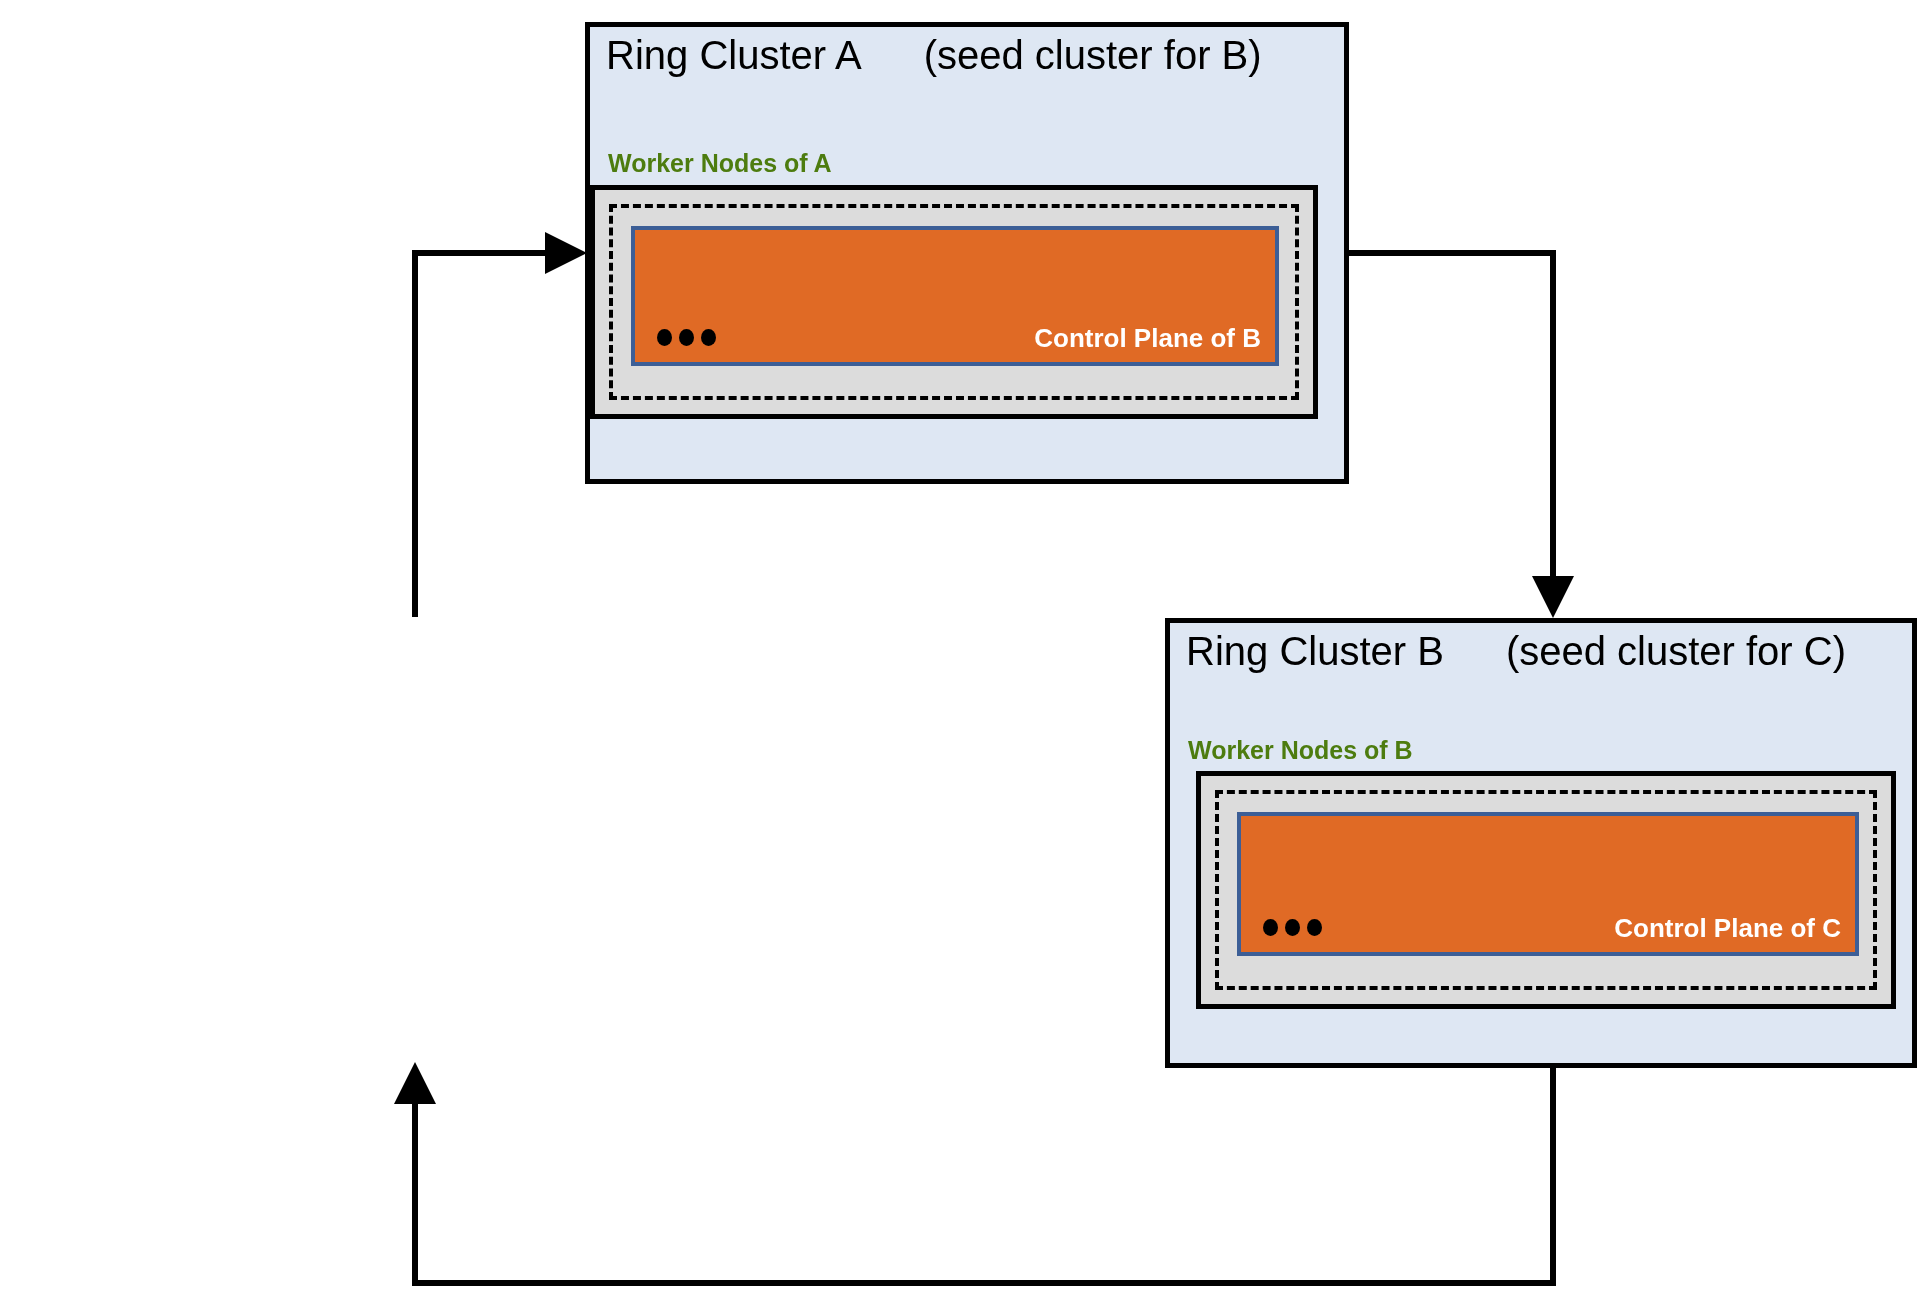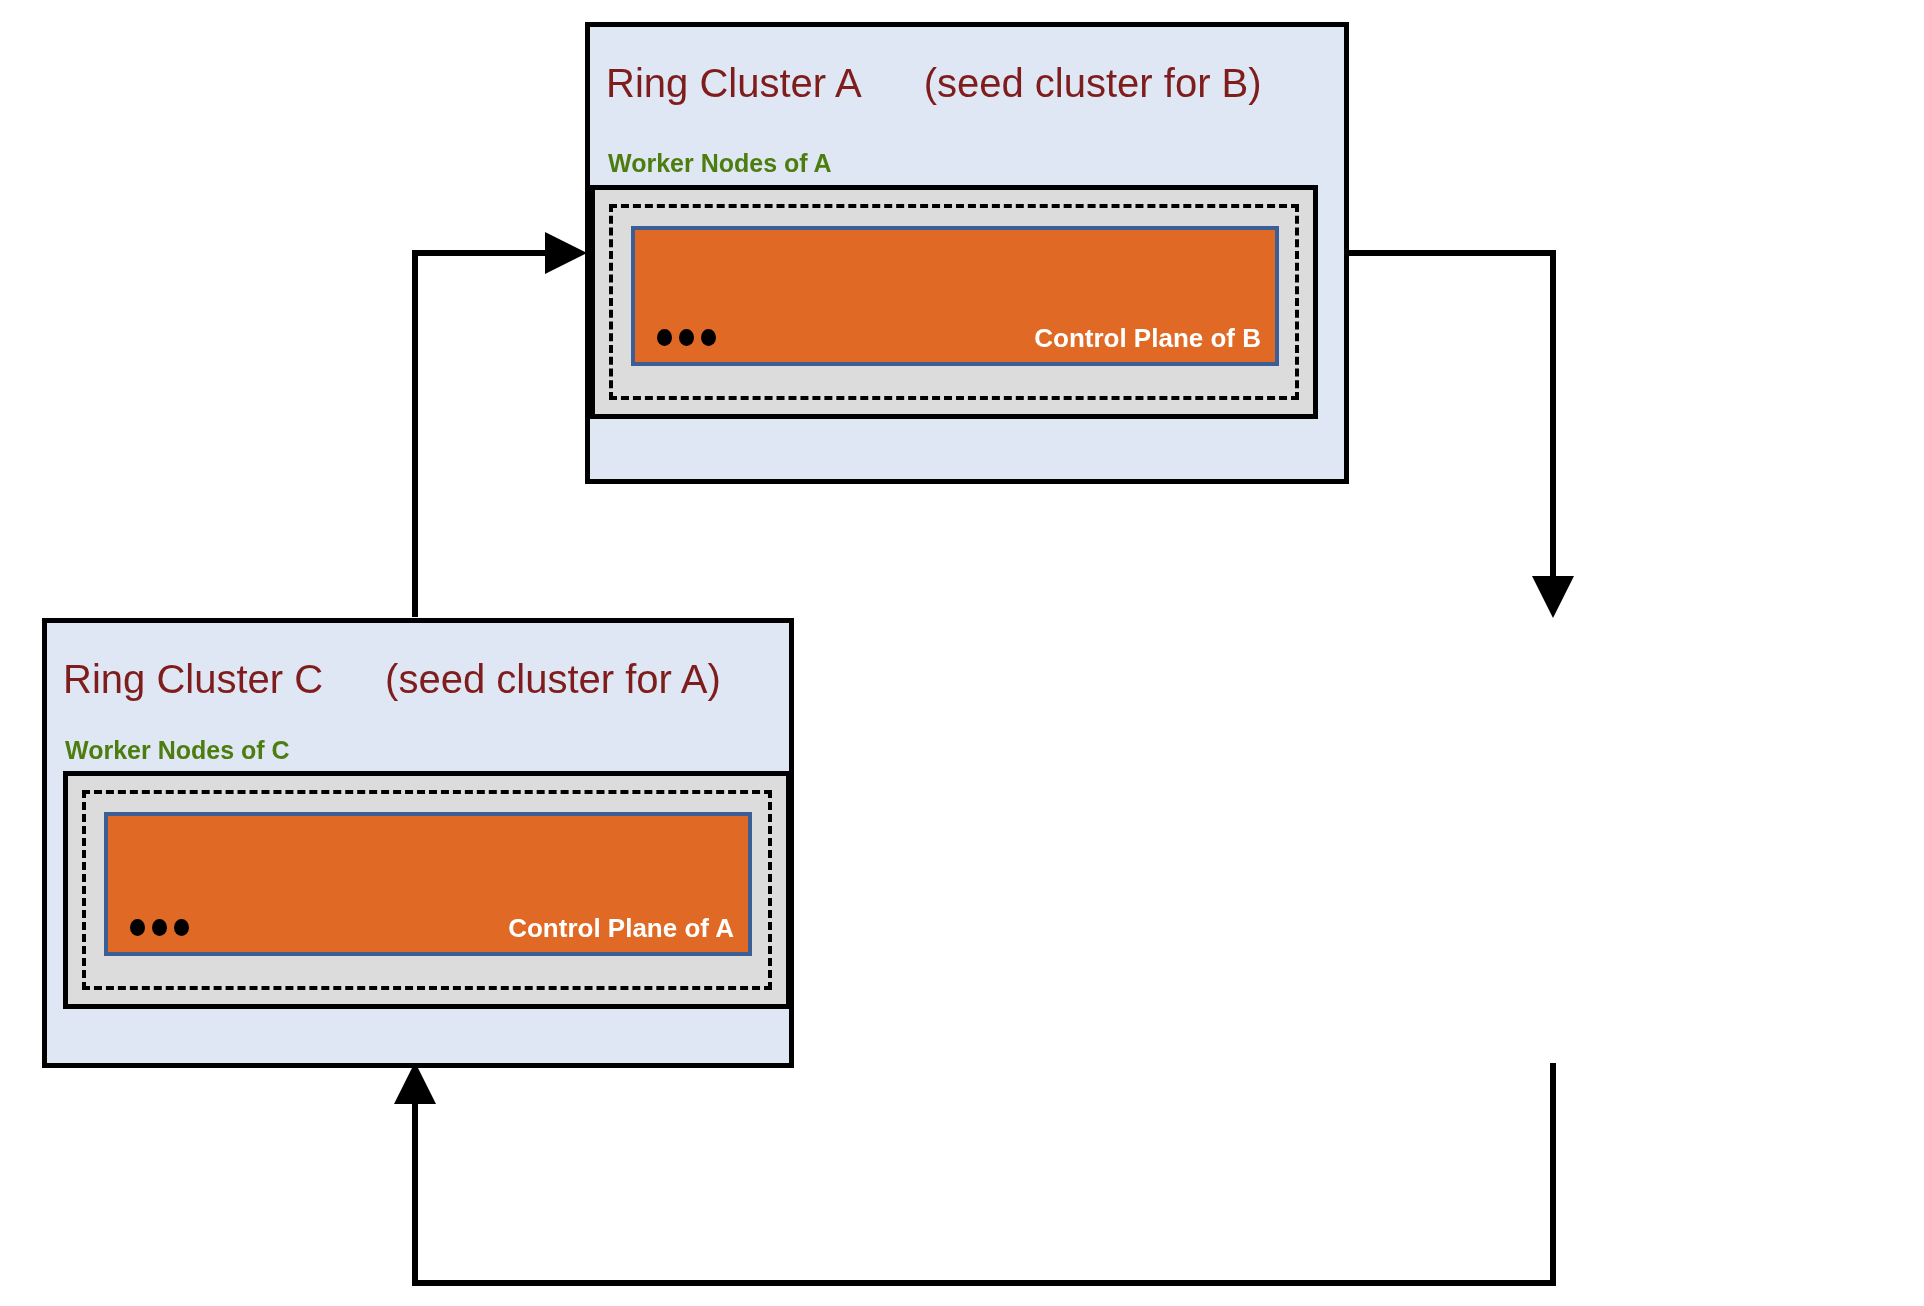--- a/index.html
+++ b/index.html
@@ -26,24 +26,23 @@
     border: 5px solid #000000;
     box-sizing: border-box;
     z-index: 3;
   }
   .cluster-title {
     position: absolute;
     left: 16px;
     top: 6px;
     font-size: 40px;
     font-weight: 400;
-    color: #7f1d1d;
+    color: #000000;
     white-space: nowrap;
     letter-spacing: 0px;
-    margin-top: 28px;
   }
   .cluster-title .seed {
     display: inline-block;
     margin-left: 62px;
   }
   .workers-label {
     position: absolute;
     left: 18px;
     font-size: 25px;
     font-weight: bold;
@@ -147,33 +146,33 @@
         <div class="cp-dots">
           <i></i>
             <i></i>
             <i></i>
         </div>
         <div class="cp-label">Control Plane of B</div>
       </div>
     </div>
   </div>
 
-  <div class="cluster" style="left:42px; top:618px; width:752px; height:450px;">
+
+  <div class="cluster" style="left:1165px; top:618px; width:752px; height:450px;">
     <div class="cluster-title">
-      <span>Ring Cluster C</span><span class="seed">(seed cluster for A)</span>
+      <span>Ring Cluster B</span><span class="seed">(seed cluster for C)</span>
     </div>
-    <div class="workers-label" style="top:113px;">Worker Nodes of C</div>
+    <div class="workers-label" style="top:113px;">Worker Nodes of B</div>
 
-    <div class="workers-box" style="left:16px; top:148px; width:728px; height:238px;">
+    <div class="workers-box" style="left:26px; top:148px; width:700px; height:238px;">
       <div class="workers-dashed"></div>
-      <div class="control-plane" style="left:36px; top:36px; width:648px; height:144px;">
+      <div class="control-plane" style="left:36px; top:36px; width:622px; height:144px;">
         <div class="cp-dots">
           <i></i>
             <i></i>
             <i></i>
         </div>
-        <div class="cp-label">Control Plane of A</div>
+        <div class="cp-label">Control Plane of C</div>
       </div>
     </div>
   </div>
 
-
 </div>
 
 </body></html>

